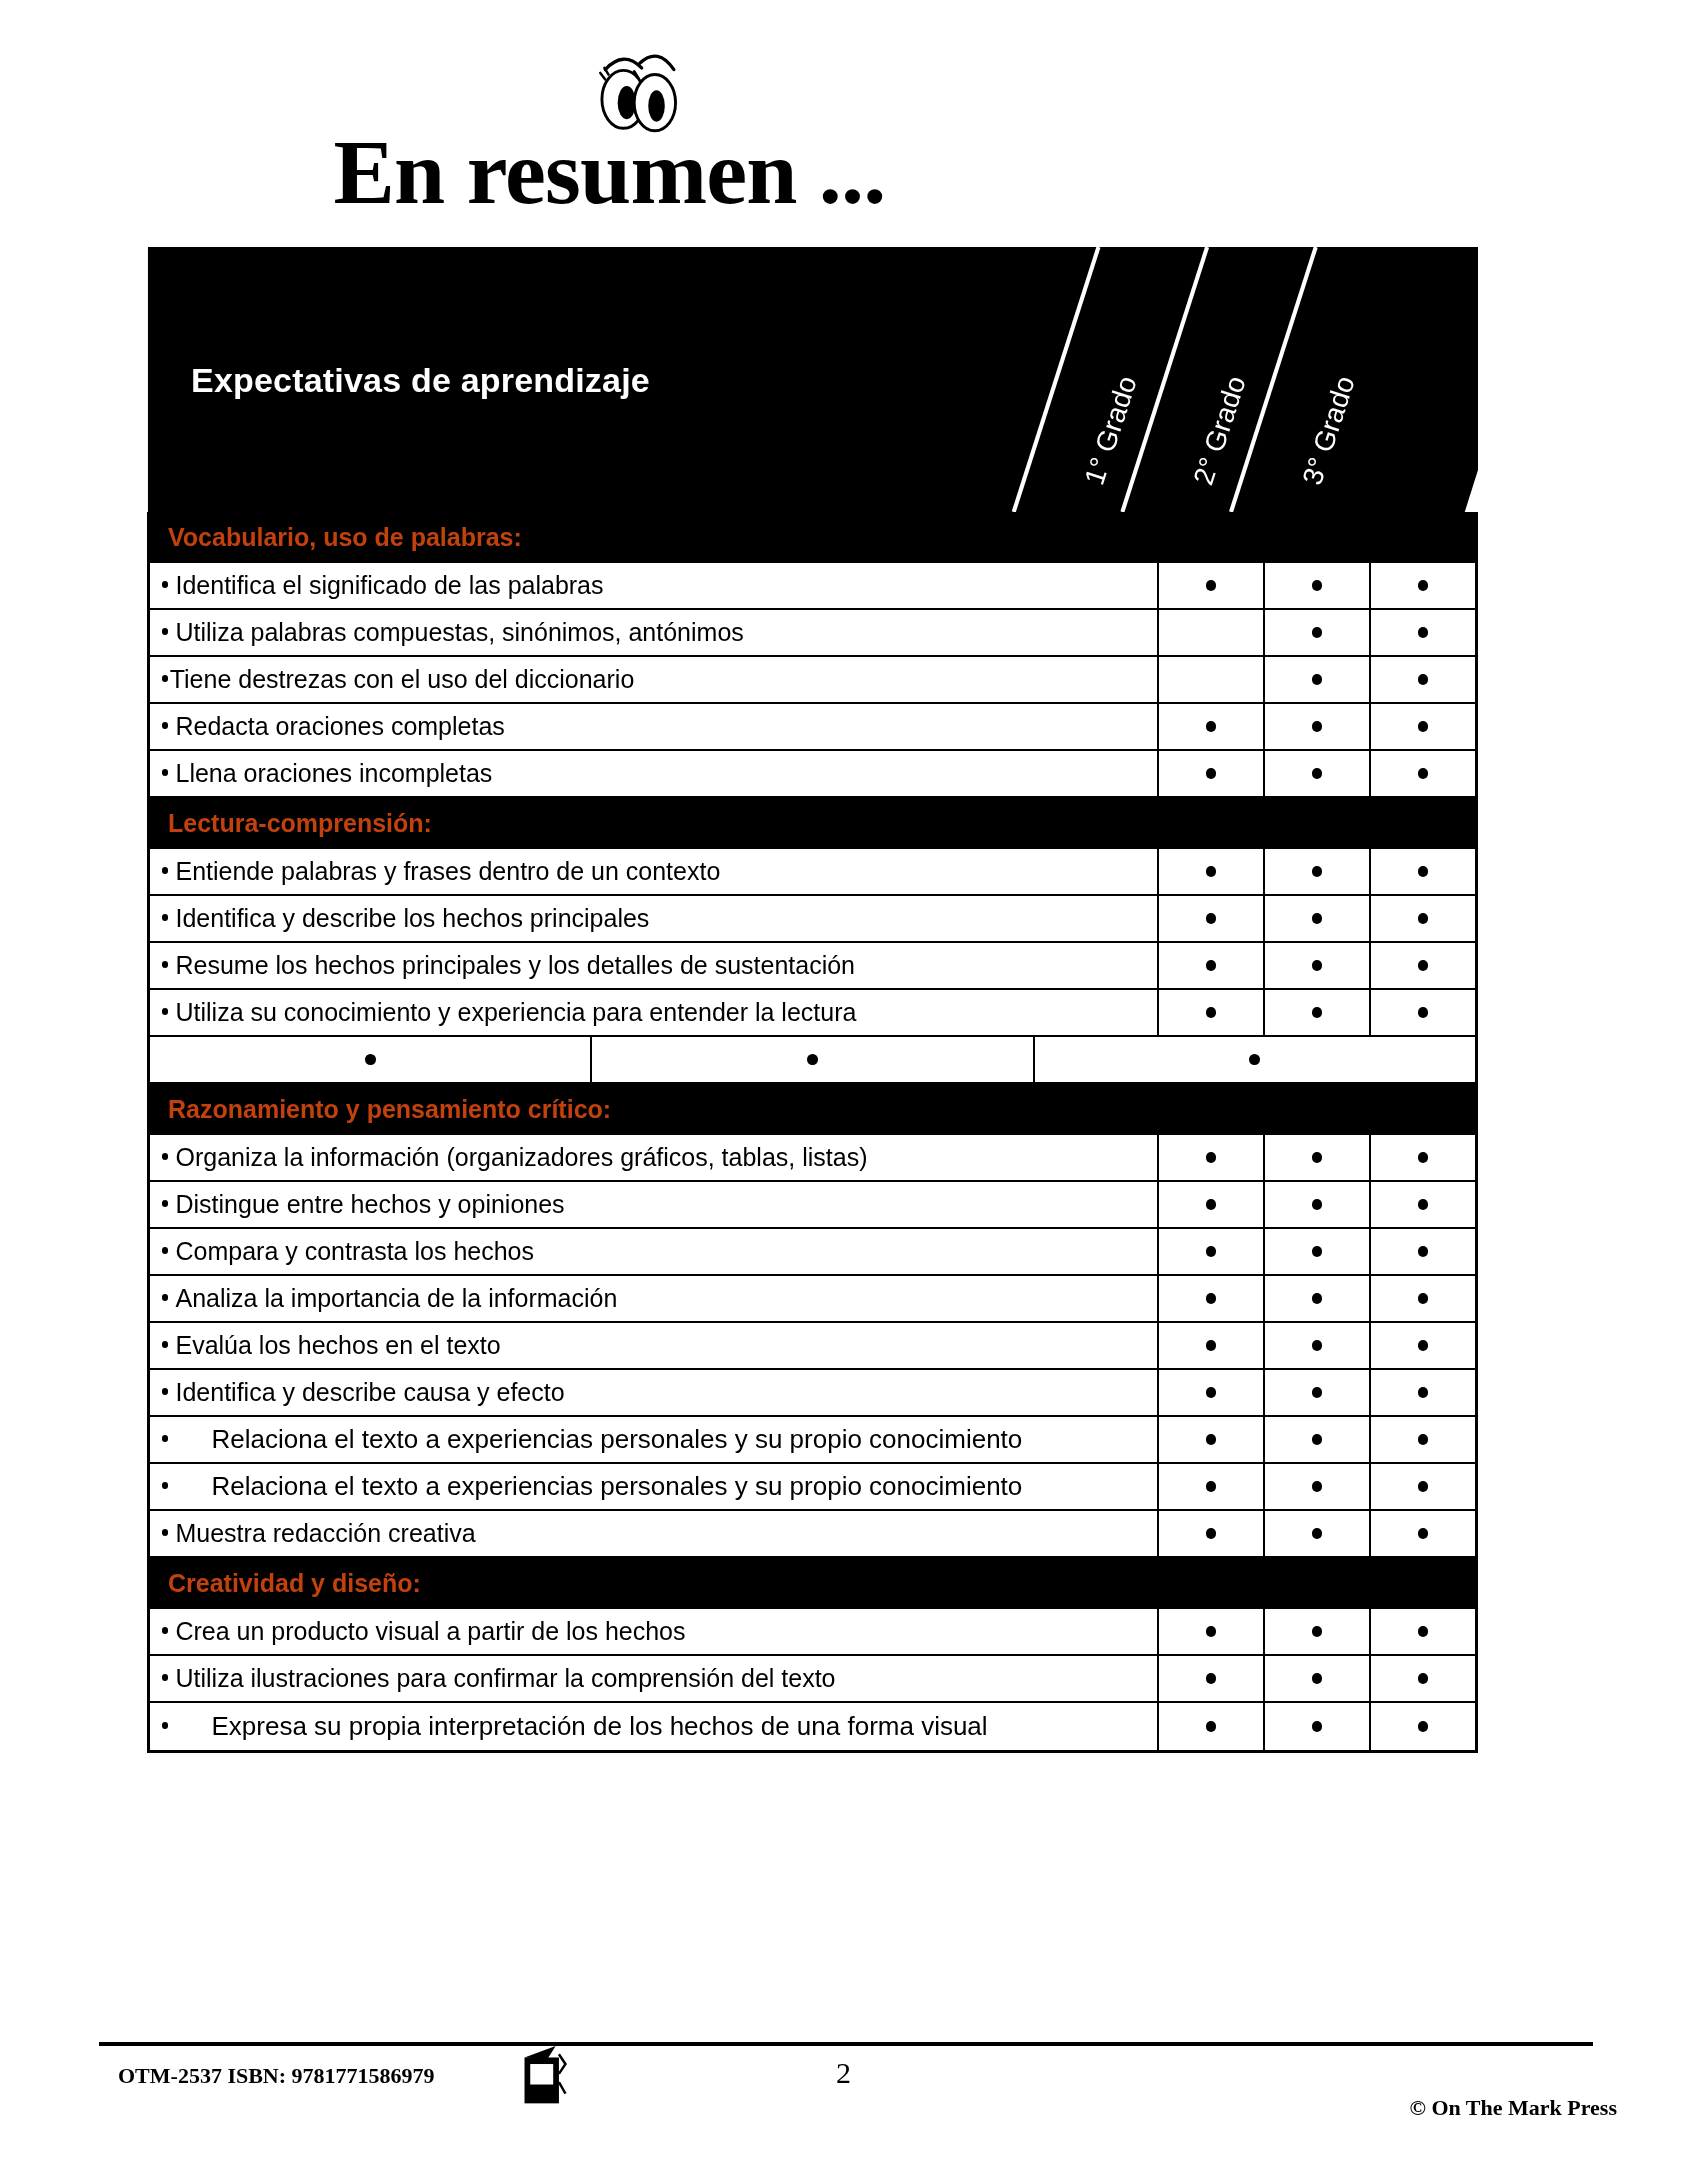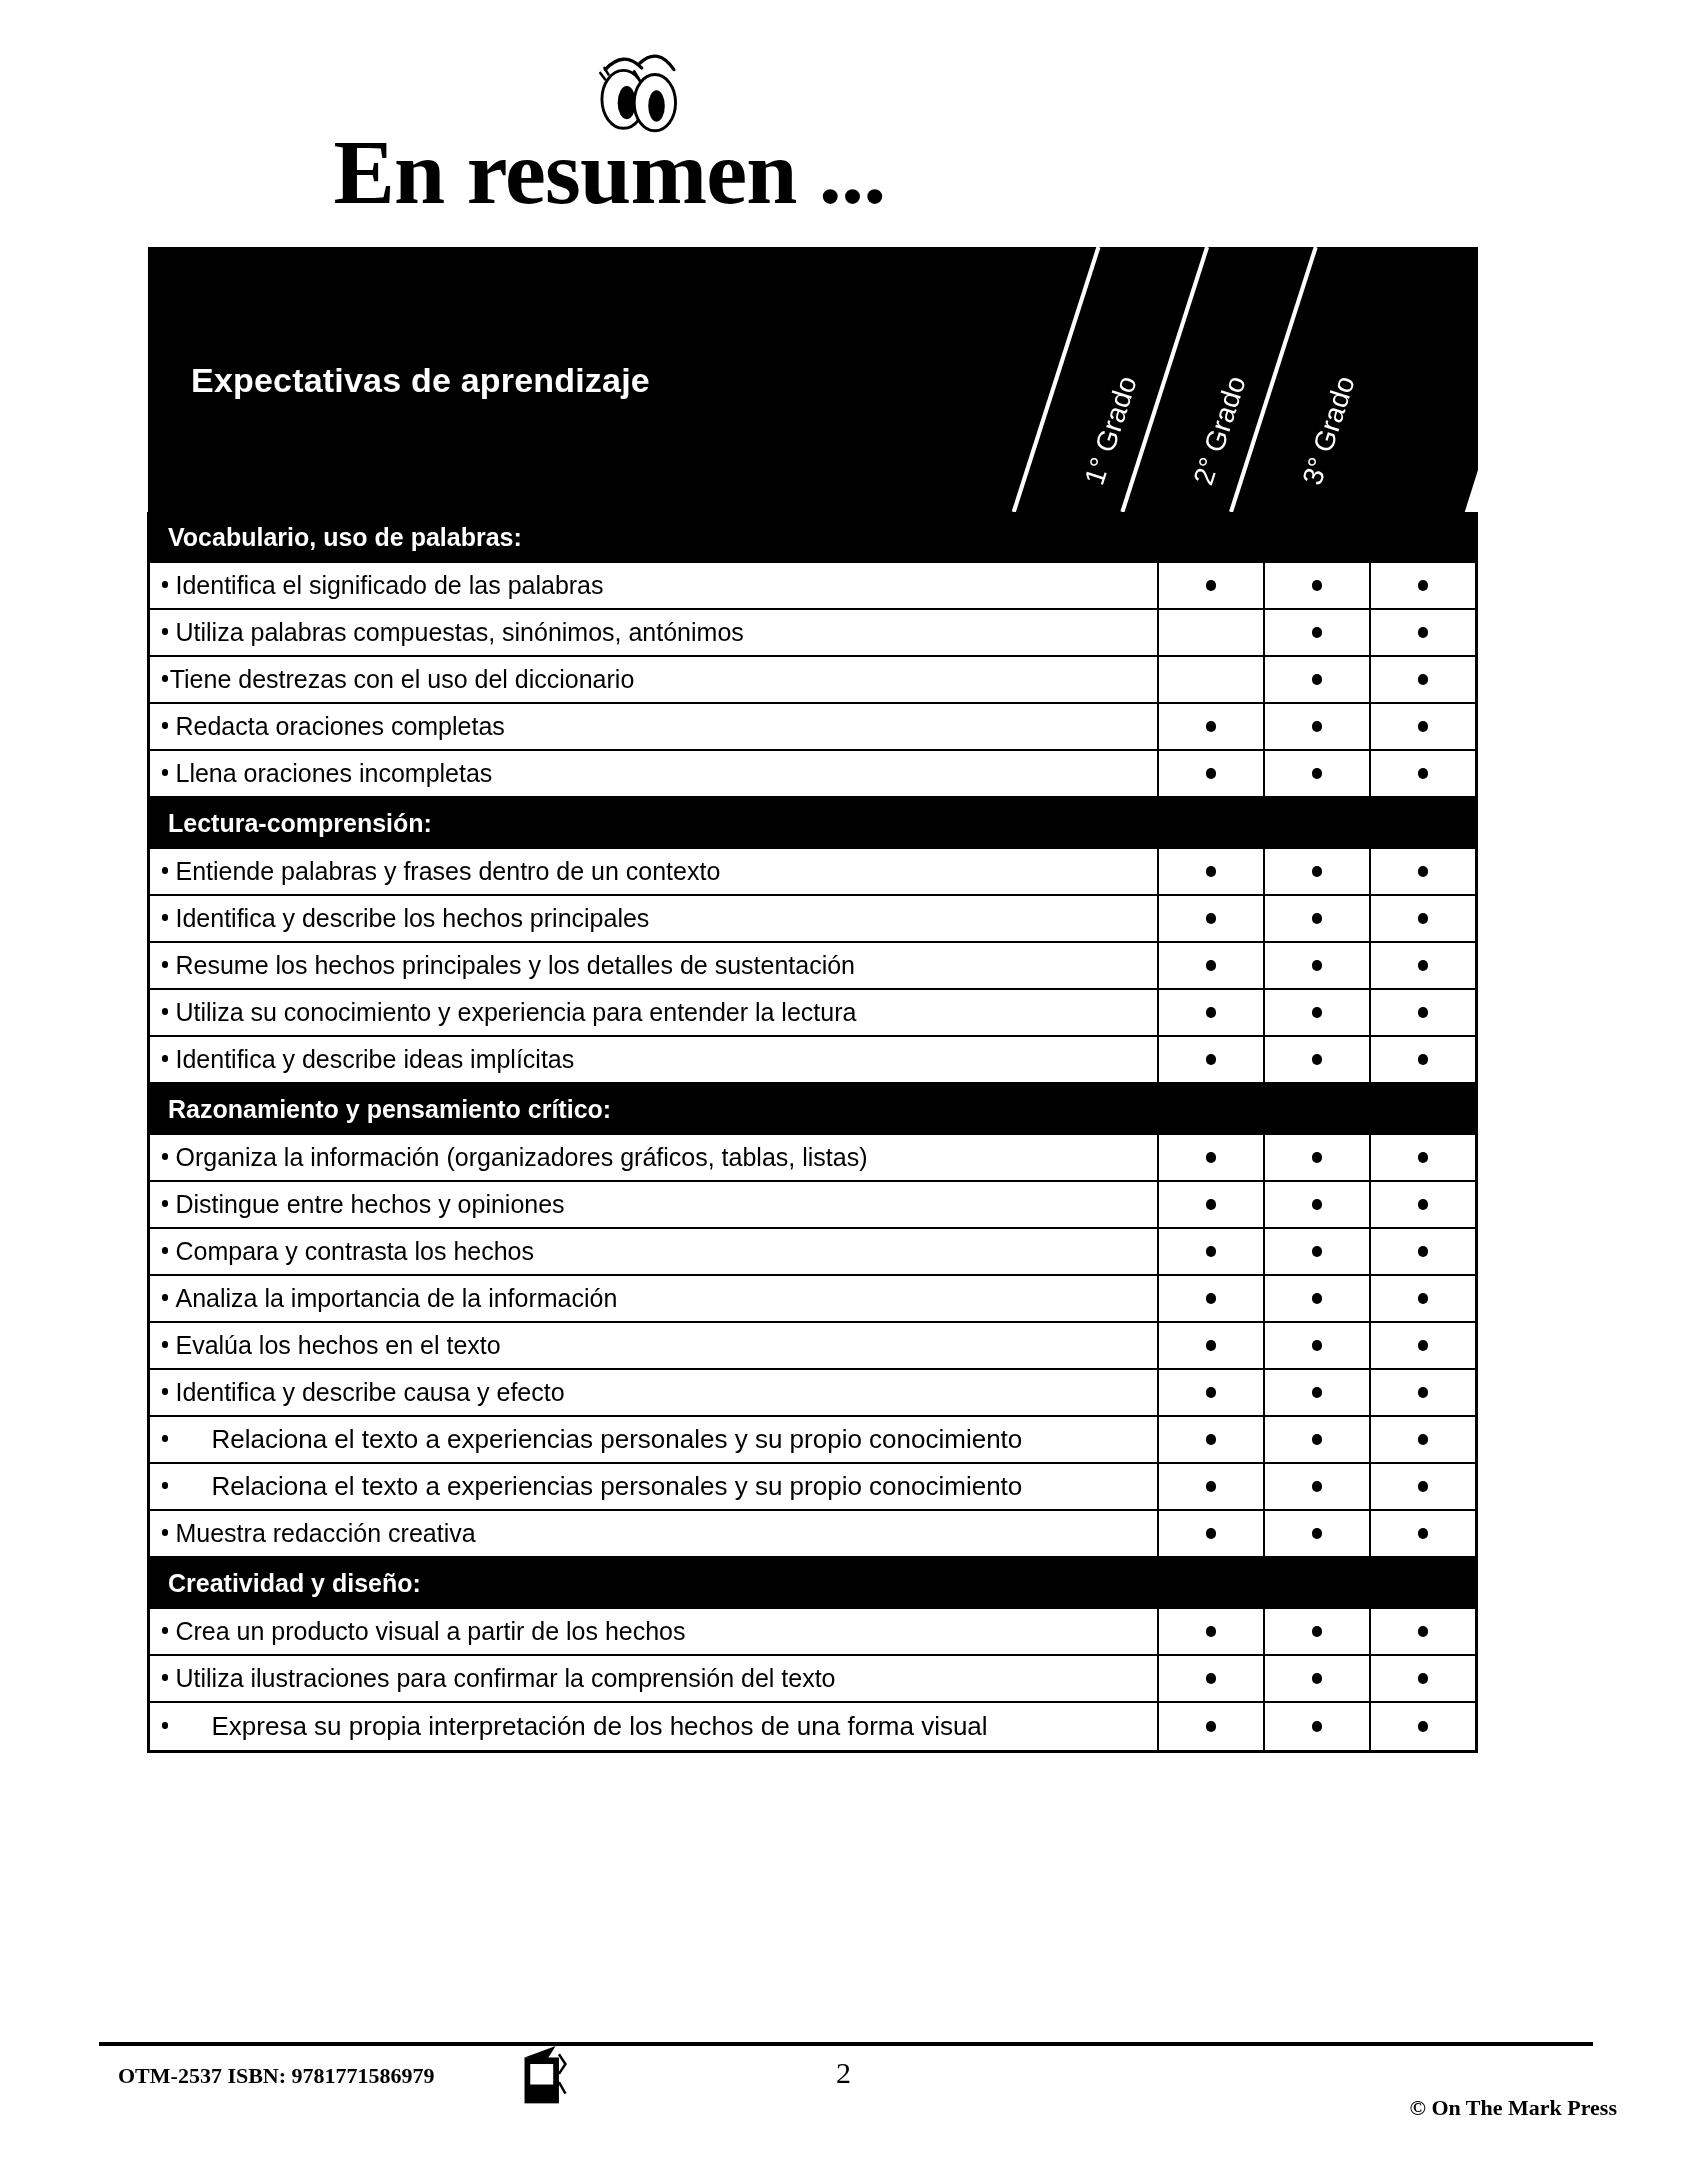--- a/index.html
+++ b/index.html
@@ -86,21 +86,21 @@
     position: relative;
     width: 1331px;
     border-left: 3.3px solid #000;
     border-right: 3.3px solid #000;
     border-bottom: 3.3px solid #000;
     box-sizing: border-box;
     background: #fff;
   }
   .section-head {
     background: #000000;
-    color: #ffffff;
+    color: #c2410c;
     font-size: 25px;
     font-weight: bold;
     height: 51px;
     line-height: 51px;
     padding-left: 18px;
     box-sizing: border-box;
     white-space: nowrap;
     border-bottom: 2.5px solid #000;
   }
   .row {
@@ -376,24 +376,20 @@
           <span class="dot"></span>
         </div>
         <div class="mark-cell">
           <span class="dot"></span>
         </div>
         <div class="mark-cell">
           <span class="dot"></span>
         </div>
       </div>
       <div class="row">
-        <div class="row-label">
-          <span class="bullet"></span>
-          <span>Identifica y describe ideas implícitas</span>
-        </div>
         <div class="mark-cell">
           <span class="dot"></span>
         </div>
         <div class="mark-cell">
           <span class="dot"></span>
         </div>
         <div class="mark-cell">
           <span class="dot"></span>
         </div>
       </div>

